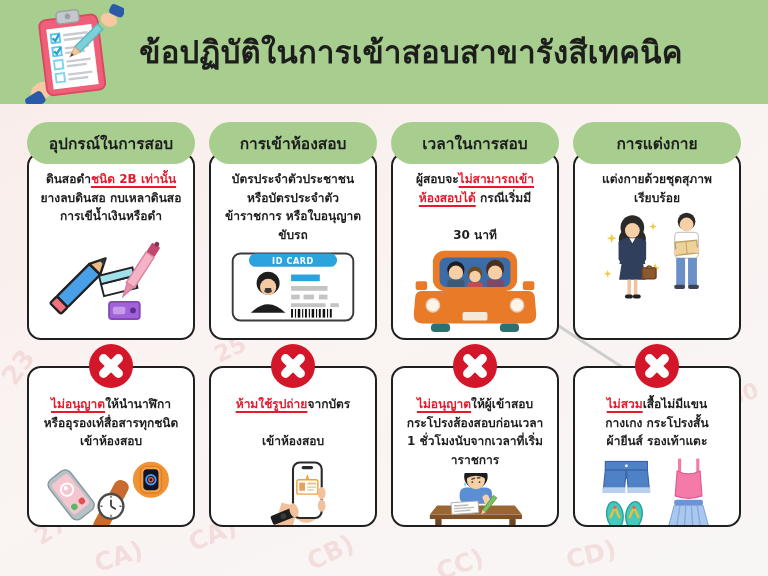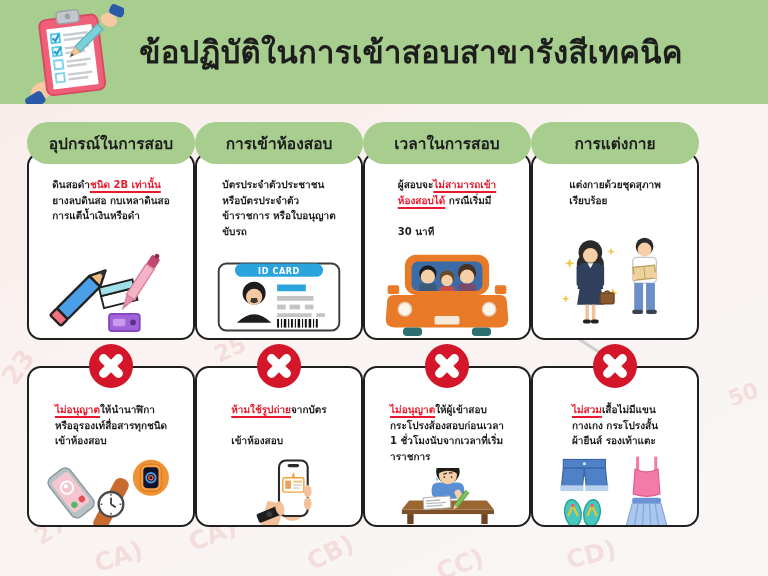--- a/index.html
+++ b/index.html
@@ -24,49 +24,49 @@
     position: absolute; color: #e09090; opacity: 0.22; font-weight: 700;
     pointer-events: none; user-select: none;
   }
   .pencil-wm {
     position: absolute; left: 470px; top: 322px; width: 170px; height: 3px;
     background: #9aa0a4; opacity: 0.45; transform: rotate(33deg); border-radius: 2px;
   }
   
   .columns {
     position: absolute; left: 27px; top: 122px; width: 716px;
-    display: grid; grid-template-columns: repeat(4, 168px); 
+    display: grid; grid-template-columns: repeat(4, 168px); column-gap: 14px;
   }
   .column { position: relative; display: flex; flex-direction: column; }
   .pill {
     height: 42px; background: #a7ce8e; border-radius: 24px;
     display: flex; align-items: center; justify-content: center;
     font-size: 15.5px; font-weight: 700; color: #1d1d1d;
     position: relative; z-index: 2;
   }
   .card {
     background: #ffffff; border: 2px solid #1f1f1f; border-radius: 14px;
     display: flex; flex-direction: column; align-items: center; overflow: hidden;
   }
   .top-card { margin-top: -12px; height: 188px; z-index: 1; padding-top: 16px; }
   .bottom-wrap { position: relative; margin-top: 26px; }
   .bottom-card { height: 161px; padding-top: 27px; }
   .x-badge {
     position: absolute; top: -23px; left: 50%; transform: translateX(-50%);
     width: 46px; height: 46px; z-index: 3;
   }
   .card-text {
-    font-size: 10px; font-weight: 700; line-height: 1.55; text-align: left;
-    color: #1d1d1d; padding: 0 5px; margin-top: 7px;
+    font-size: 12px; font-weight: 700; line-height: 1.55; text-align: center;
+    color: #1d1d1d; padding: 0 5px;
   }
   .red {
     color: #e8192c; text-decoration: underline;
     text-decoration-thickness: 1.5px; text-underline-offset: 2.5px;
   }
-  .ill { flex: 1 0 auto; display: flex; align-items: flex-end; justify-content: center; width: 100%; }
+  .ill { flex: 1 0 auto; display: flex; align-items: flex-start; justify-content: center; width: 100%; }
   .ill-top { align-items: flex-start; padding-top: 4px; }
 </style>
 </head>
 <body>
 
 <div class="poster">
 
   <div class="wm" style="left:0px; top:352px; font-size:26px; transform:rotate(-55deg);">23</div>
   <div class="wm" style="left:214px; top:336px; font-size:23px; transform:rotate(-25deg);">25</div>
   <div class="wm" style="left:34px; top:516px; font-size:24px; transform:rotate(-32deg);">27</div>
@@ -118,21 +118,21 @@
   </div>
 
   <div class="columns">
 
     <div class="column">
       <div class="pill">อุปกรณ์ในการสอบ</div>
       <div class="card top-card">
         <div class="card-text">
           <span>ดินสอดำ</span><span class="red">ชนิด 2B เท่านั้น</span><br>
           <span>ยางลบดินสอ กบเหลาดินสอ</span><br>
-          <span>การแตีน้ำเงินหรือดำ</span>
+          <span>การเขีน้ำเงินหรือดำ</span>
         </div>
         <div class="ill">
           <svg width="134" height="100" viewBox="0 0 140 100">
             <g transform="translate(12,84) rotate(-45)">
               <rect x="10" y="-8" width="48" height="16" rx="1" fill="#4aa0e8" stroke="#222" stroke-width="2.5"></rect>
               <polygon points="58,-8 74,0 58,8" fill="#e9bd85" stroke="#222" stroke-width="2.5" stroke-linejoin="round"></polygon>
               <polygon points="68,-3.5 74,0 68,3.5" fill="#333"></polygon>
               <rect x="0" y="-8" width="10" height="16" rx="2" fill="#f2727f" stroke="#222" stroke-width="2.5"></rect>
             </g>
             <g transform="translate(78,58) rotate(-14)">

